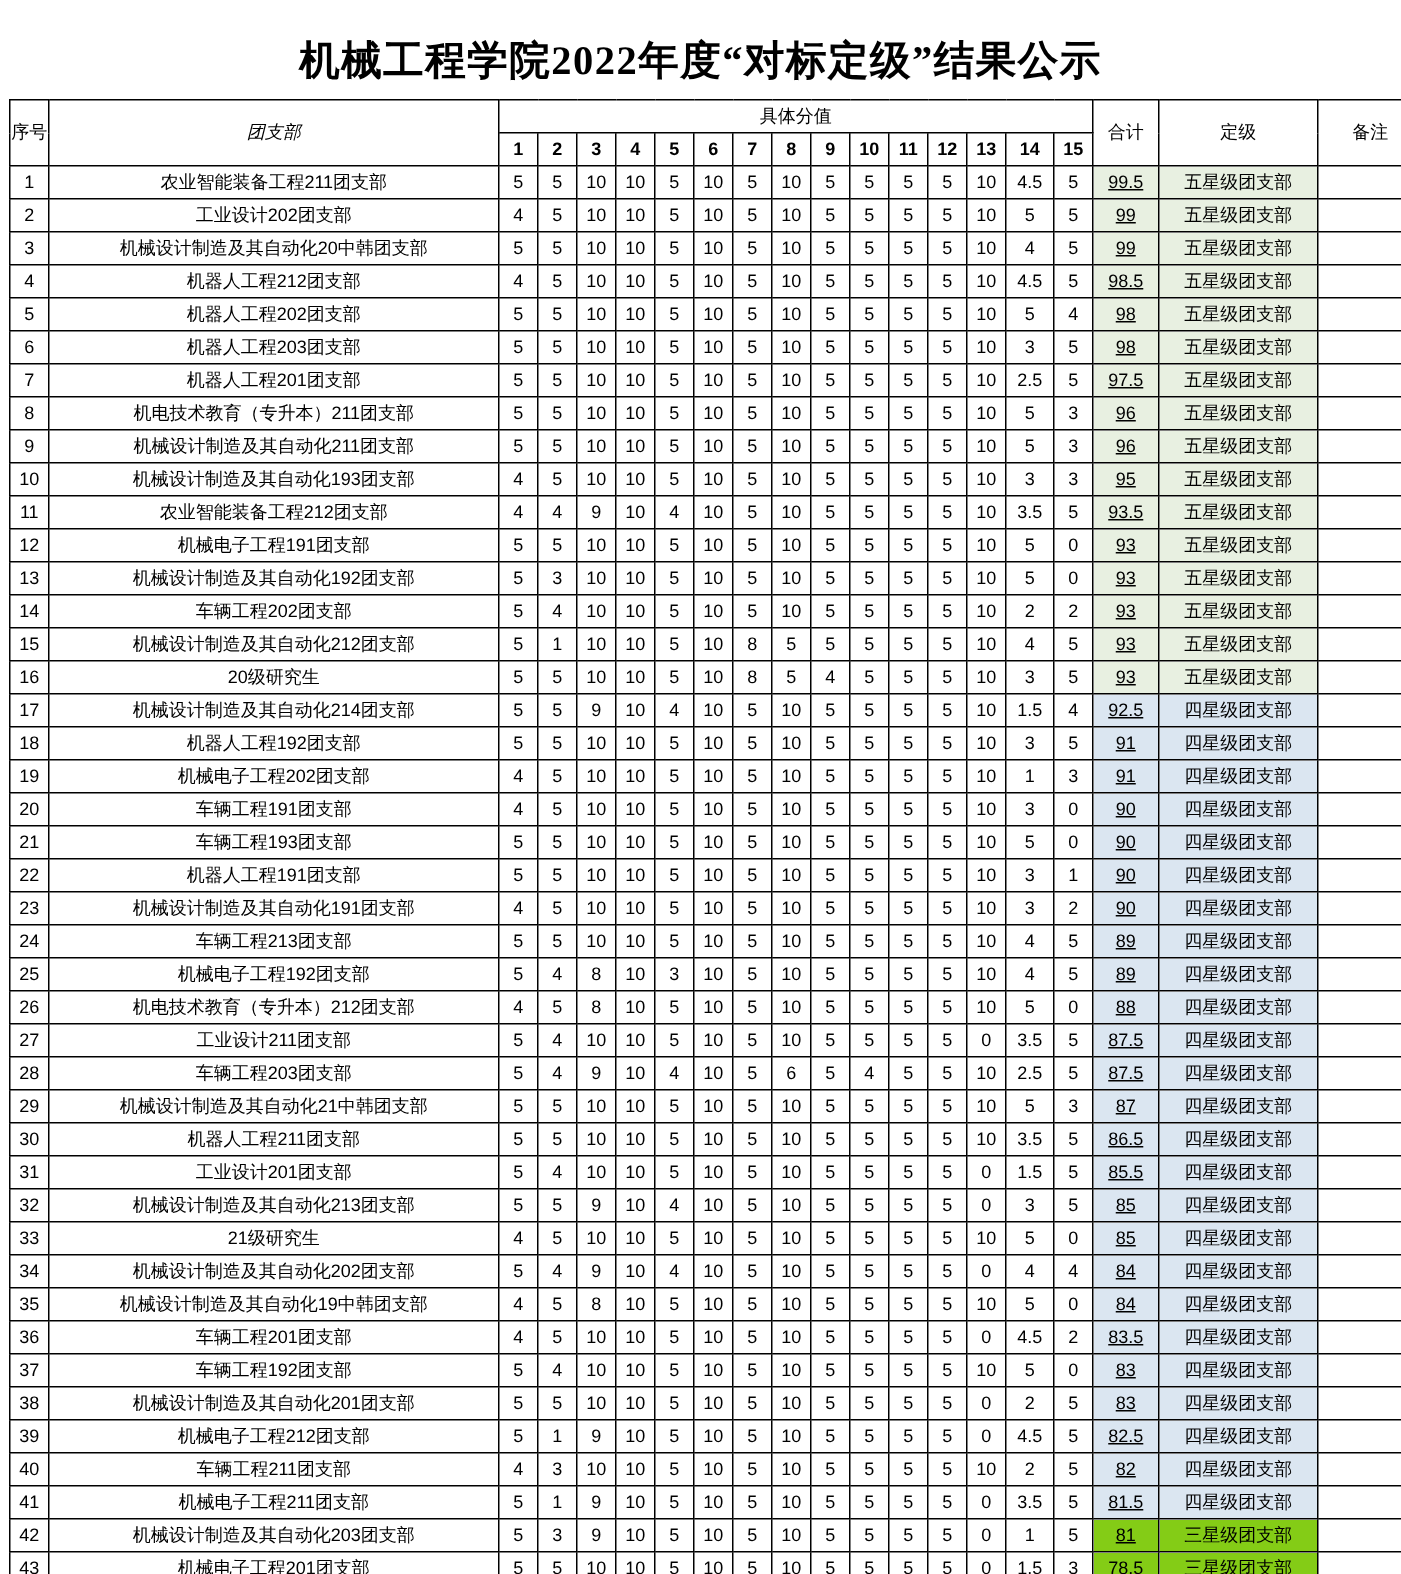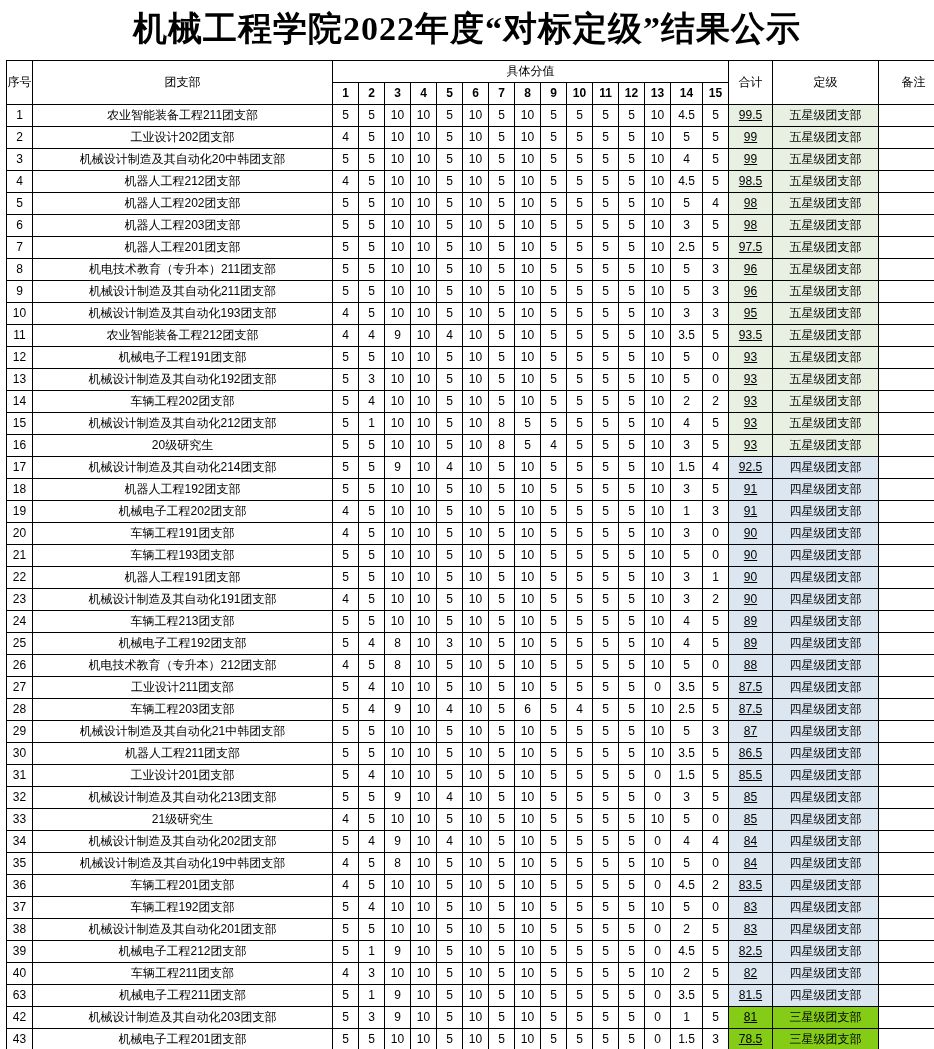--- a/index.html
+++ b/index.html
@@ -13,25 +13,26 @@
     color: #000;
   }
   .page {
     width: 934px;
     box-sizing: border-box;
     padding: 0 6px;
   }
   .doc-title {
     text-align: center;
     font-family: "Liberation Serif", "DejaVu Serif", serif;
-    font-size: 34px;
+    font-size: 27px;
     font-weight: 700;
     letter-spacing: 1px;
     padding: 6px 0 8px 0;
     white-space: nowrap;
+    margin-top: 16px;
   }
   table.grid {
     border-collapse: collapse;
     table-layout: fixed;
     width: 922px;
     margin: 0 auto;
   }
   table.grid th, table.grid td {
     border: 1px solid #000;
     font-size: 12px;
@@ -41,21 +42,21 @@
     text-align: center;
     vertical-align: middle;
     overflow: hidden;
     white-space: nowrap;
   }
   th.hdr {
     font-weight: 400;
     font-size: 13px;
   }
   th.seq { width: 26px; }
-  th.branch { width: 300px; }
+  th.branch { width: 300px; font-style: italic; }
   th.score-col { width: 26px; font-size: 12px; }
   th.total { width: 44px; }
   th.level { width: 106px; margin-left: 40px; }
   th.remark { width: 70px; }
 
   td.seq { font-size: 12px; }
   td.branch {
     text-align: left;
     padding-left: 5px;
     font-size: 12px;
@@ -1003,21 +1004,21 @@
           <td class="score">5</td>
           <td class="score">5</td>
           <td class="score">10</td>
           <td class="score">2</td>
           <td class="score">5</td>
           <td class="total">82</td>
           <td class="level">四星级团支部</td>
           <td class="remark"></td>
         </tr>
         <tr class="four">
-          <td class="seq">63</td>
+          <td class="seq">41</td>
           <td class="branch">机械电子工程211团支部</td>
           <td class="score">5</td>
           <td class="score">1</td>
           <td class="score">9</td>
           <td class="score">10</td>
           <td class="score">5</td>
           <td class="score">10</td>
           <td class="score">5</td>
           <td class="score">10</td>
           <td class="score">5</td>

